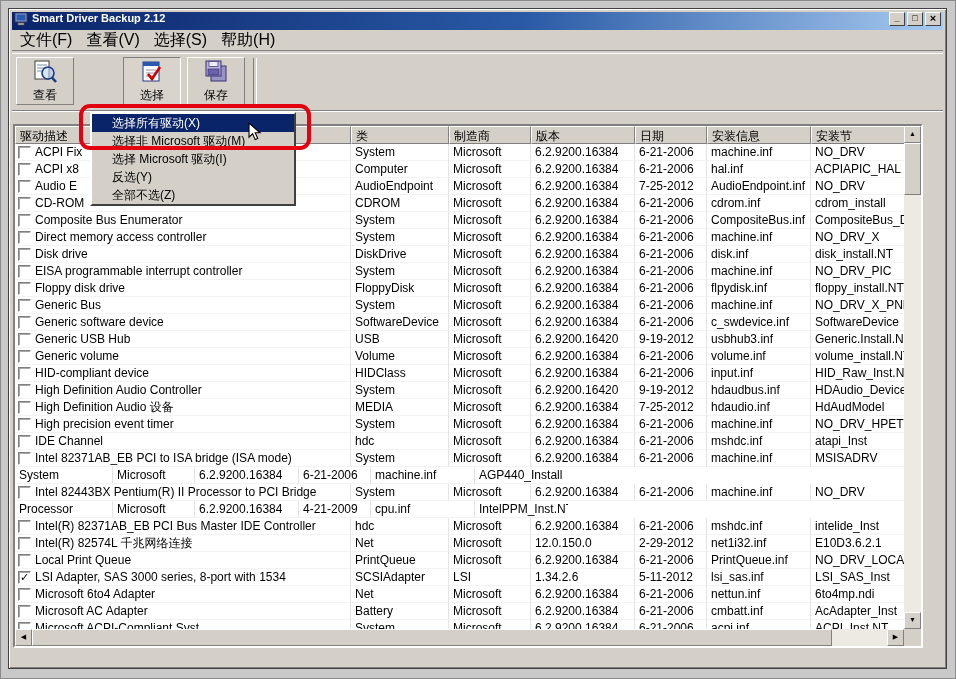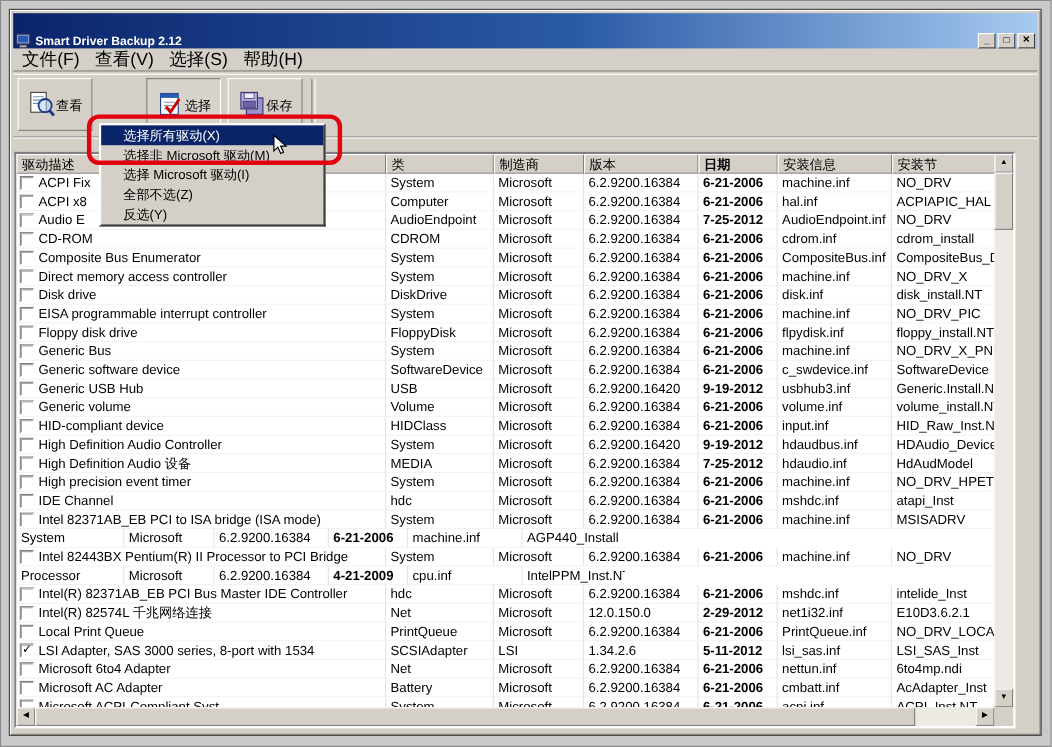--- a/index.html
+++ b/index.html
@@ -3,54 +3,54 @@
 <meta charset="utf-8">
 <style>
   html,body{margin:0;padding:0;}
   body{font-family:"Liberation Sans","DejaVu Sans",sans-serif;}
   #stage{position:relative;width:956px;height:679px;background:#c9c9c9;overflow:hidden;
          box-shadow:inset 0 0 0 1px #8a8a8a;}
   
   .window{position:absolute;left:8px;top:8px;width:939px;height:661px;background:#d4d0c8;
           border:1px solid #404040;box-shadow:inset 1px 1px 0 #ffffff, inset -1px -1px 0 #808080;
           padding:3px;box-sizing:border-box;}
-  .titlebar{height:32px;display:flex;align-items:flex-end;padding:0 2px;
+  .titlebar{height:18px;display:flex;align-items:flex-start;padding:0 2px;
             background:linear-gradient(90deg,#0a246a 0%,#2a5aa6 55%,#a6caf0 100%);}
   .title-text{color:#fff;font-size:11px;font-weight:bold;margin-left:4px;flex:1;white-space:nowrap;
               font-family:"Liberation Sans",sans-serif;}
   .win-btn{width:16px;height:14px;margin-left:2px;background:#d4d0c8;border:1px solid;
            border-color:#ffffff #404040 #404040 #ffffff;font-size:9px;line-height:11px;text-align:center;
            font-weight:bold;color:#000;box-sizing:border-box;}
   .win-btn.close{font-size:11px;line-height:10px;}
   
   .menubar{height:20px;display:flex;align-items:center;padding-left:1px;font-size:16px;color:#000;}
   .menubar-item{padding:2px 7px;}
   .etch{height:2px;border-top:1px solid #808080;border-bottom:1px solid #ffffff;}
   
   .toolbar{height:54px;display:flex;align-items:flex-start;padding:3px 0 0 4px;
            border-bottom:1px solid #fff;box-shadow:0 -1px 0 #808080 inset;}
-  .tool-btn{width:68px;height:48px;margin-right:6px;display:flex;flex-direction:row;align-items:center;
+  .tool-btn{width:58px;height:48px;margin-right:6px;display:flex;flex-direction:column;align-items:center;
             justify-content:center;background:#d4d0c8;border:1px solid;border-color:#ffffff #808080 #808080 #ffffff;
             box-sizing:border-box;font-size:12px;color:#000;}
   .tool-btn.pressed{border-color:#808080 #ffffff #ffffff #808080;background:#d8d4cc;margin-left:43px;}
   .tool-btn .lbl{margin-top:2px;}
   .tool-sep{width:2px;height:46px;margin:1px 2px 0 2px;border-left:1px solid #808080;border-right:1px solid #ffffff;}
   
   .listview{position:relative;margin:12px 0 0 1px;width:910px;height:524px;background:#ffffff;
             border:2px solid;border-color:#808080 #ffffff #ffffff #808080;box-sizing:border-box;
             display:flex;}
   .lv-main{width:889px;display:flex;flex-direction:column;}
   .lv-header{height:18px;display:flex;flex-shrink:0;}
   .hcell{background:#d4d0c8;border:1px solid;border-color:#ffffff #808080 #808080 #ffffff;
          box-sizing:border-box;font-size:12px;color:#000;padding:1px 0 0 4px;white-space:nowrap;overflow:hidden;}
   .lv-rows{height:485px;overflow:hidden;background:#fff;}
   .lv-row{height:17px;display:flex;box-sizing:border-box;}
   .cell{box-sizing:border-box;font-size:12px;color:#000;white-space:nowrap;overflow:hidden;
         border-right:1px solid #e4e4e4;border-bottom:1px solid #f3f3f3;display:flex;align-items:center;}
-  .col0{width:336px;}.col1{width:98px;}.col2{width:82px;}.col3{width:104px;}.col4{width:72px;font-weight:bold;}
+  .col0{width:336px;}.col1{width:98px;}.col2{width:82px;}.col3{width:104px;}.col4{width:72px;}
   .col5{width:104px;}.col6{width:93px;border-right:none;}
   .cell .ctext{padding-left:4px;}
   .col0 .ctext{padding-left:4px;}
   .checkbox{width:13px;height:13px;margin-left:3px;flex-shrink:0;background:#fff;border:1px solid;
             border-color:#808080 #ffffff #ffffff #808080;box-shadow:inset 1px 1px 0 #a8a8a8;
             box-sizing:border-box;font-size:11px;line-height:11px;font-weight:bold;text-align:center;color:#000;}
   
   .lv-vscroll{width:17px;display:flex;flex-direction:column;background:#eceae3;}
   .sb-btn{width:17px;height:17px;background:#d4d0c8;border:1px solid;border-color:#ffffff #808080 #808080 #ffffff;
           box-sizing:border-box;font-size:7px;line-height:14px;text-align:center;color:#000;flex-shrink:0;}
@@ -858,22 +858,22 @@
         </div>
         <div class="sb-corner"></div>
       </div>
     </div>
   </div>
 
   <div class="dropdown">
       <div class="menu-item hl"><span>选择所有驱动(X)</span></div>
       <div class="menu-item"><span>选择非 Microsoft 驱动(M)</span></div>
       <div class="menu-item"><span>选择 Microsoft 驱动(I)</span></div>
+      <div class="menu-item"><span>反选(Y)</span></div>
       <div class="menu-item"><span>全部不选(Z)</span></div>
-      <div class="menu-item"><span>反选(Y)</span></div>
     </div>
 
   <div class="annotation"></div>
 
   <div class="cursor">
     <svg width="14" height="20" viewBox="0 0 14 20">
       <path d="M1,1 L1,15.2 L4.6,11.8 L7.2,17.6 L9.8,16.4 L7.2,10.8 L12,10.8 Z" fill="#ffffff" stroke="#000000" stroke-width="1.1"></path>
     </svg>
   </div>
 </div>

